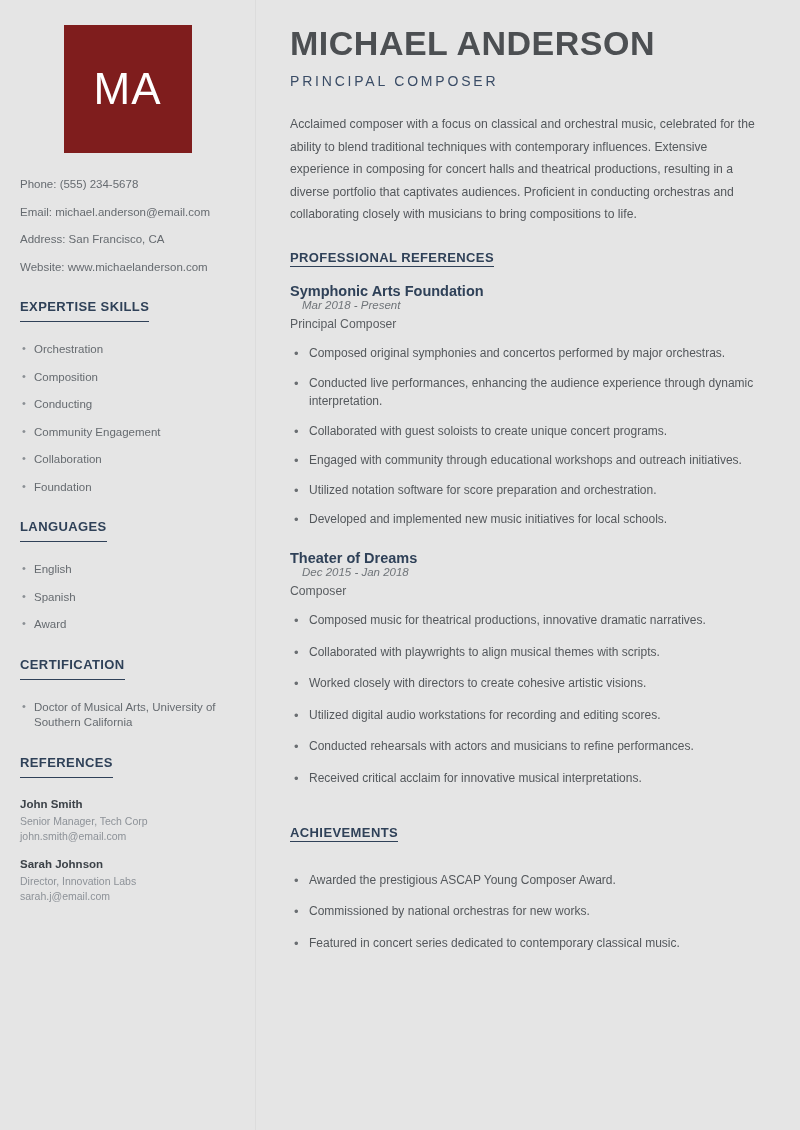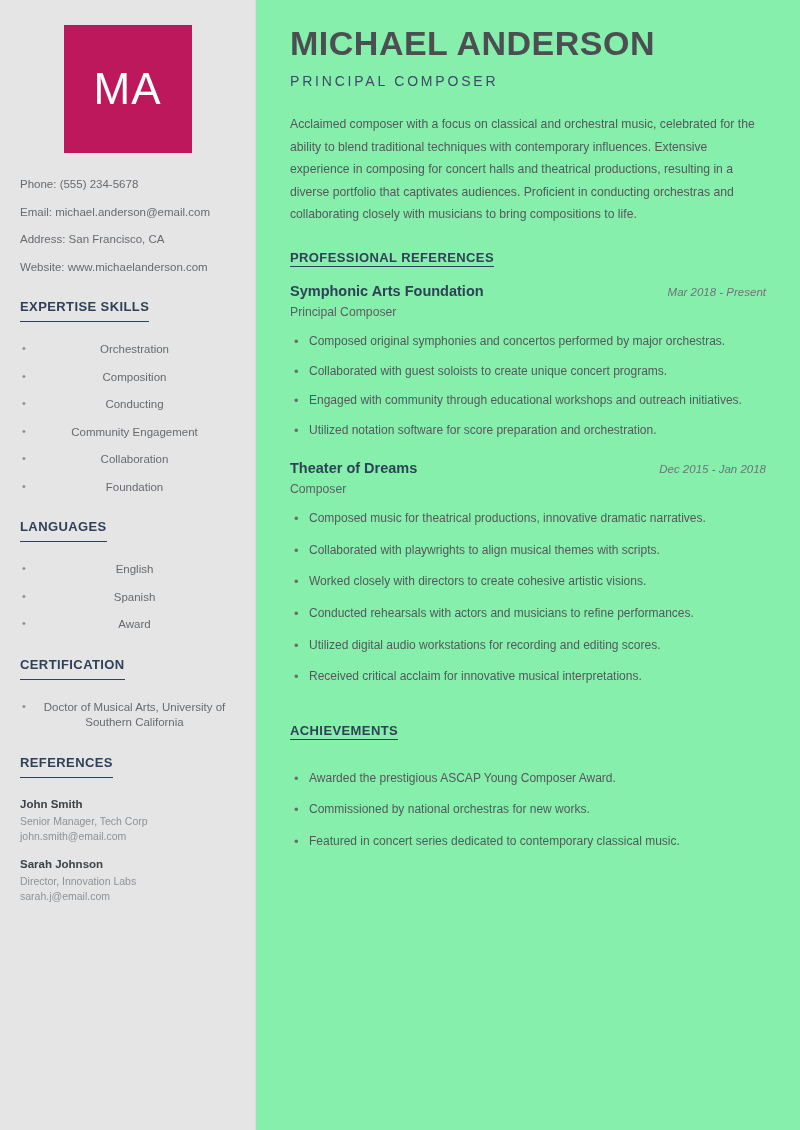--- a/index.html
+++ b/index.html
@@ -33,21 +33,21 @@
   }
 
   .avatar-wrap {
     display: flex;
     justify-content: center;
   }
 
   .avatar {
     width: 128px;
     height: 128px;
-    background: #be185d;
+    background: #7f1d1d;
     color: #ffffff;
     display: flex;
     align-items: center;
     justify-content: center;
     font-size: 44px;
     font-weight: 400;
     letter-spacing: 1px;
     text-align: center;
   }
 
@@ -73,21 +73,20 @@
     color: #2f4158;
     letter-spacing: 0.4px;
     border-bottom: 1.5px solid #2f4158;
     display: inline-block;
     padding-bottom: 7px;
     margin-bottom: 20px;
   }
 
   ul.side-list {
     list-style: none;
-    text-align: center;
   }
 
   ul.side-list li {
     font-size: 11.5px;
     color: #666b70;
     line-height: 1.35;
     margin-bottom: 12px;
     padding-left: 14px;
     position: relative;
   }
@@ -113,21 +112,21 @@
   .ref-role, .ref-email {
     font-size: 10.5px;
     color: #8d9298;
     line-height: 1.45;
   }
 
   
   .main {
     flex: 1 1 auto;
     padding: 24px 34px 20px 34px;
-    background: #86efac;
+    background: #e5e5e5;
   }
 
   .name {
     font-size: 34px;
     font-weight: bold;
     color: #4c4f52;
     letter-spacing: 0.5px;
     line-height: 1.15;
   }
 
@@ -156,20 +155,21 @@
     margin-top: 24px;
     margin-bottom: 16px;
   }
 
   .job { margin-bottom: 4px; }
 
   .job-head {
     display: flex;
     justify-content: space-between;
     align-items: baseline;
+    flex-direction: column;
   }
 
   .company {
     font-size: 14.5px;
     font-weight: bold;
     color: #2f4158;
   }
 
   .dates {
     font-size: 11.5px;
@@ -287,40 +287,42 @@
     <div class="main-heading">PROFESSIONAL REFERENCES</div>
 
     <div class="job">
       <div class="job-head">
         <span class="company">Symphonic Arts Foundation</span>
         <span class="dates">Mar 2018 - Present</span>
       </div>
       <div class="role">Principal Composer</div>
       <ul class="bullets">
         <li>Composed original symphonies and concertos performed by major orchestras.</li>
+        <li>Conducted live performances, enhancing the audience experience through dynamic interpretation.</li>
         <li>Collaborated with guest soloists to create unique concert programs.</li>
         <li>Engaged with community through educational workshops and outreach initiatives.</li>
         <li>Utilized notation software for score preparation and orchestration.</li>
+        <li>Developed and implemented new music initiatives for local schools.</li>
       </ul>
     </div>
 
     <div class="job-spacer"></div>
 
     <div class="job">
       <div class="job-head">
         <span class="company">Theater of Dreams</span>
         <span class="dates">Dec 2015 - Jan 2018</span>
       </div>
       <div class="role">Composer</div>
       <ul class="bullets tight">
         <li>Composed music for theatrical productions, innovative dramatic narratives.</li>
         <li>Collaborated with playwrights to align musical themes with scripts.</li>
         <li>Worked closely with directors to create cohesive artistic visions.</li>
+        <li>Utilized digital audio workstations for recording and editing scores.</li>
         <li>Conducted rehearsals with actors and musicians to refine performances.</li>
-        <li>Utilized digital audio workstations for recording and editing scores.</li>
         <li>Received critical acclaim for innovative musical interpretations.</li>
       </ul>
     </div>
 
     <div class="main-heading">ACHIEVEMENTS</div>
     <ul class="bullets tight">
       <li>Awarded the prestigious ASCAP Young Composer Award.</li>
       <li>Commissioned by national orchestras for new works.</li>
       <li>Featured in concert series dedicated to contemporary classical music.</li>
     </ul>

